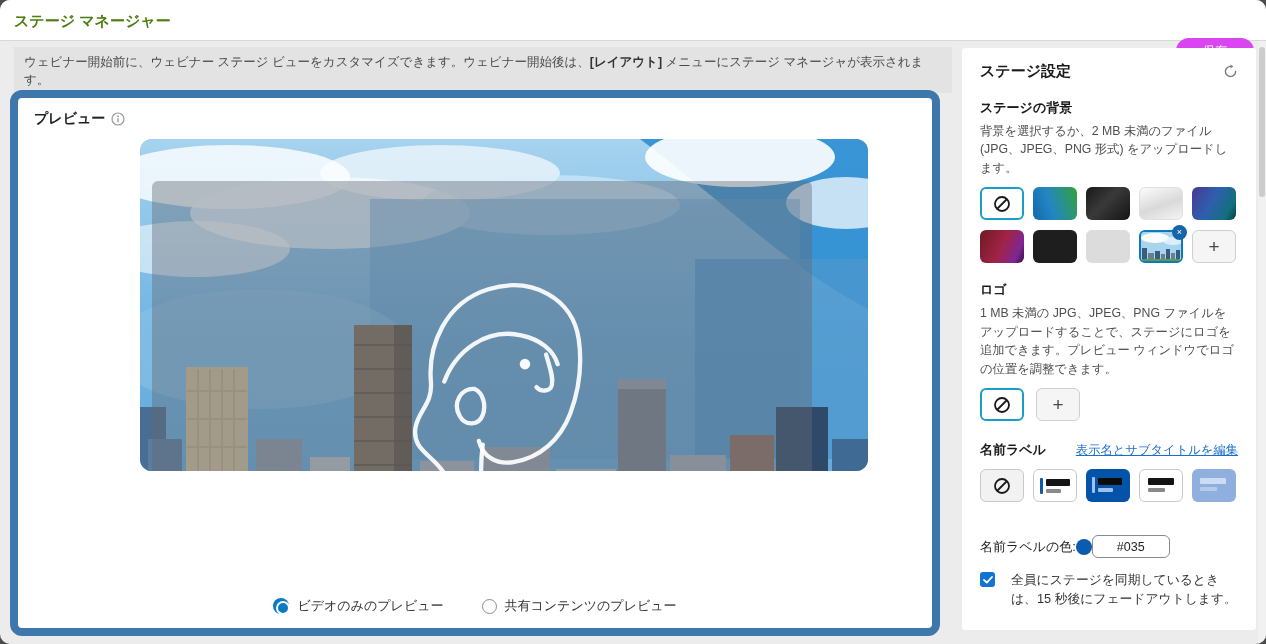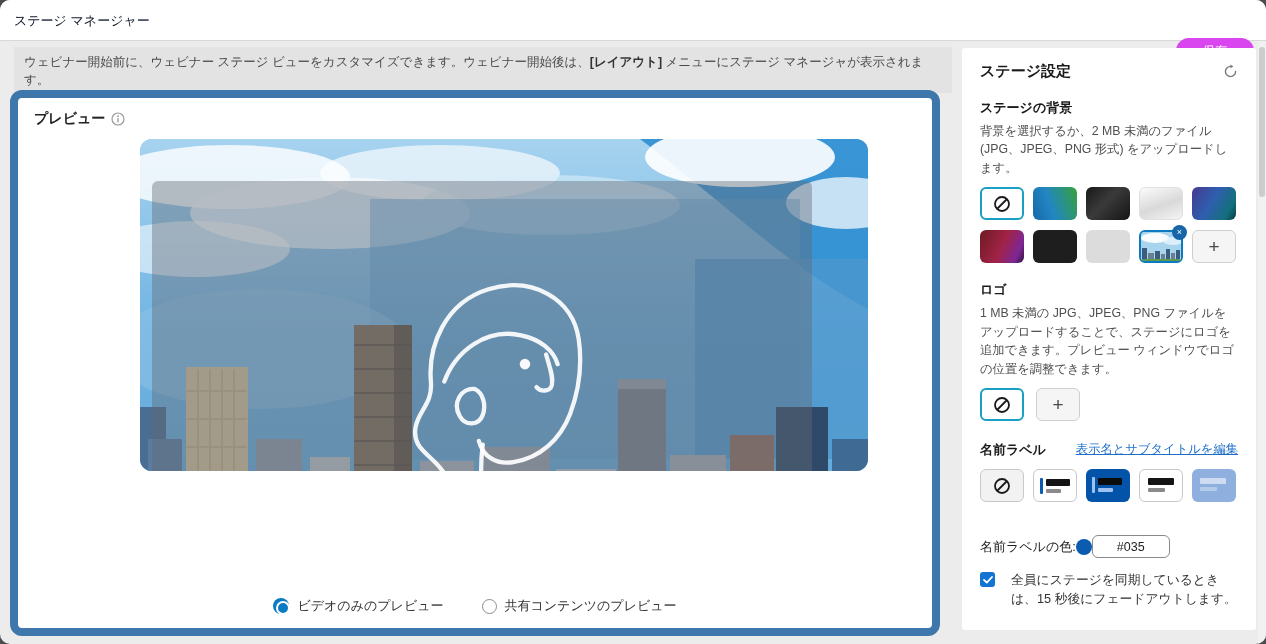--- a/index.html
+++ b/index.html
@@ -4,21 +4,21 @@
 <style>
   html,body{margin:0;padding:0;background:#4b4b4b;}
   *{box-sizing:border-box;}
   .screen{
     position:relative;width:1266px;height:644px;background:#ececec;
     border-radius:10px;overflow:hidden;
     font-family:"Liberation Sans",sans-serif;color:#1a1a1a;
   }
   
   .topbar{position:absolute;left:0;top:0;width:1266px;height:41px;background:#ffffff;border-bottom:1px solid #d8d8d8;}
-  .topbar .title{position:absolute;left:14px;top:0;line-height:41px;font-size:13px;font-weight:normal;color:#0f172a;}
+  .topbar .title{position:absolute;left:14px;top:0;line-height:41px;font-size:15px;font-weight:bold;color:#4d7c0f;}
   .save-btn{position:absolute;right:12px;top:8px;width:78px;height:26px;border-radius:14px;background:#d946ef;color:#fff;
     font-size:12.5px;display:flex;align-items:center;justify-content:center;cursor:pointer;border:none;margin-top:30px;}
   
   .banner{position:absolute;left:14px;top:47px;width:938px;height:46px;background:#e3e3e3;
     font-size:12.5px;line-height:1.45;color:#4a4a4a;padding:6px 10px;}
   .banner .bold{font-weight:bold;color:#333;}
   .banner .link{color:#4a86b6;cursor:pointer;}
   
   .preview-panel{position:absolute;left:10px;top:90px;width:930px;height:546px;background:#ffffff;
     border:8px solid #3e77ab;border-radius:12px;}
@@ -58,21 +58,21 @@
   .bg-black{background:#1e1e1e;}
   .bg-gray{background:#dcdcdc;}
   .tile.city{border:2px solid #0b7ac0;overflow:visible;}
   .tile.city .thumb{position:absolute;inset:0;border-radius:4px;overflow:hidden;}
   .badge{position:absolute;right:-6px;top:-7px;width:15px;height:15px;border-radius:50%;background:#1565a8;color:#fff;
     font-size:9px;line-height:15px;text-align:center;z-index:3;}
   .bar{position:absolute;border-radius:1px;}
   .style-light{background:#fff;border:1px solid #c9c9c9;}
   .style-blue{background:#0353A8;}
   .style-trans{background:#8fafdf;}
-  .nl-head{display:flex;align-items:flex-start;justify-content:space-between;margin-top:20px;}
+  .nl-head{display:flex;align-items:flex-end;justify-content:space-between;margin-top:20px;}
   .nl-head .t{font-size:13px;font-weight:bold;}
   .edit-link{font-size:12.3px;color:#1b6ec9;text-decoration:underline;cursor:pointer;margin-left:29px;}
   .color-row{display:flex;align-items:center;gap:0;margin-top:33px;font-size:13px;color:#222;}
   .color-dot{width:16px;height:16px;border-radius:50%;background:#0b5cb0;flex:0 0 auto;}
   .color-input{width:78px;height:23px;border:1px solid #8a8a8a;border-radius:6px;font-size:12.5px;
     font-family:"Liberation Sans",sans-serif;padding:0 24px;color:#222;background:#fff;}
   .check-row{display:flex;gap:16px;margin-top:13px;font-size:12.8px;line-height:1.45;color:#333;}
   .checkbox{width:15px;height:15px;border-radius:3px;background:#1273d0;flex:0 0 auto;margin-top:1px;
     display:flex;align-items:center;justify-content:center;cursor:pointer;}
   

